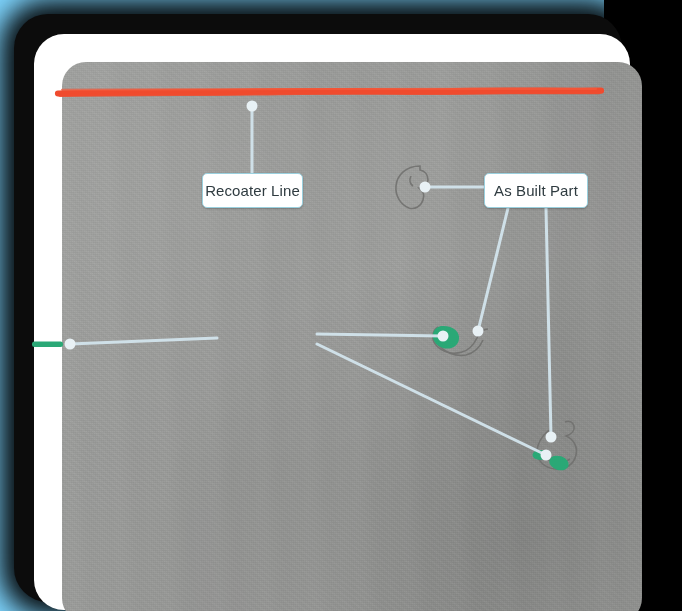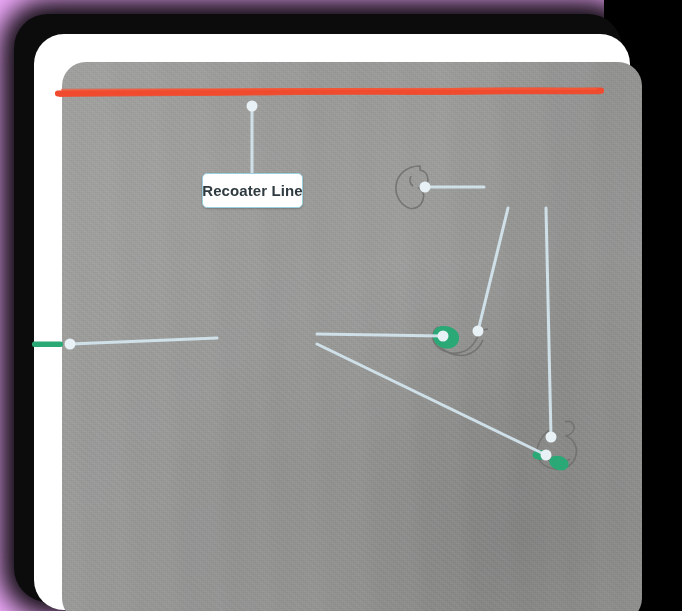--- a/index.html
+++ b/index.html
@@ -10,22 +10,21 @@
     height: 611px;
     background: #000000;
     overflow: hidden;
     font-family: "Liberation Sans", sans-serif;
   }
 
   #viewer {
     position: relative;
     width: 604px;
     height: 611px;
-    background: #f0abfc;
-    font-weight: bold;
+    background: #7dd3fc;
   }
 
   
   #photo-frame {
     position: absolute;
     left: 14px;
     top: 14px;
     width: 608px;
     height: 588px;
     border-radius: 34px;
@@ -195,15 +194,18 @@
         <circle cx="546" cy="455" r="5.5"></circle>
       </g>
 
     </g>
   </svg>
 
   <div class="annotation-label" id="label-recoater-line">
     <span>Recoater Line</span>
   </div>
 
+  <div class="annotation-label" id="label-as-built-part">
+    <span>As Built Part</span>
+  </div>
 
 
 </div>
 
 </body></html>

